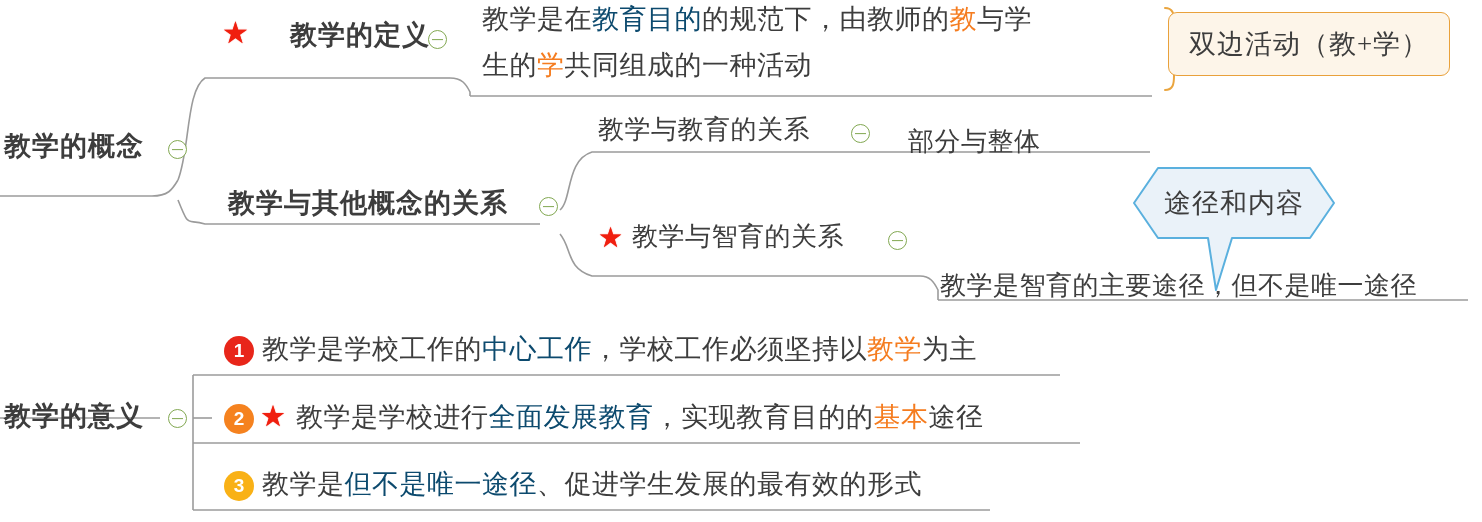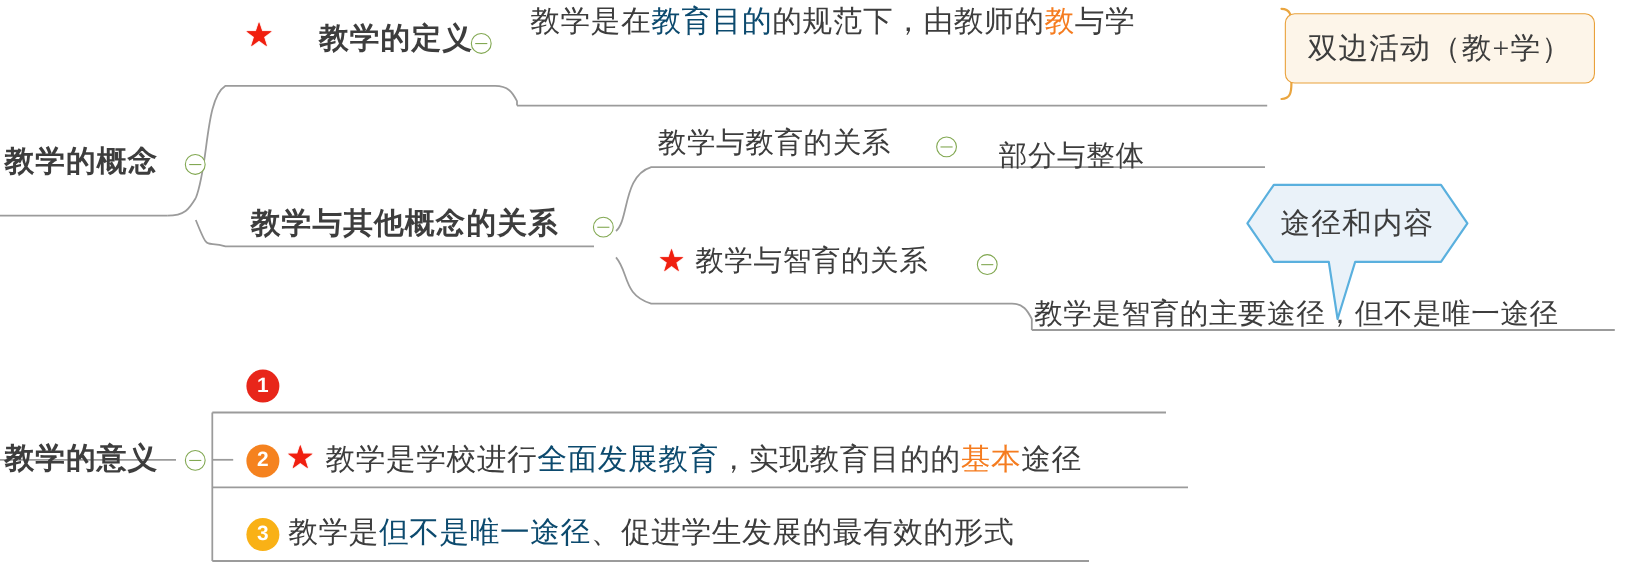--- a/index.html
+++ b/index.html
@@ -107,20 +107,23 @@
   <div class="node txt bold" style="left:4px;top:133px;font-size:27px;letter-spacing:1px;">教学的概念</div>
   <div class="toggle" style="left:168px;top:140px;"></div>
 
   <div class="star" style="left:222px;top:18px;font-size:30px;">★</div>
   <div class="node txt bold" style="left:258px;top:22px;font-size:27px;letter-spacing:1px;margin-left:32px;">教学的定义</div>
   <div class="toggle" style="left:428px;top:30px;"></div>
 
   <div class="node txt" style="left:482px;top:6px;font-size:27px;letter-spacing:0.5px;">
     <span>教学是在</span><span class="hi-red">教育目的</span><span>的规范下，由教师的</span><span class="hi-orange">教</span><span>与学</span>
   </div>
+  <div class="node txt" style="left:482px;top:52px;font-size:27px;letter-spacing:0.5px;">
+    <span>生的</span><span class="hi-orange">学</span><span>共同组成的一种活动</span>
+  </div>
 
   <div class="callout-orange" style="left:1168px;top:12px;width:282px;height:64px;">
     <span style="font-size:27px;letter-spacing:1px;">双边活动（教+学）</span>
   </div>
 
   <div class="node txt bold" style="left:228px;top:190px;font-size:27px;letter-spacing:1px;">教学与其他概念的关系</div>
   <div class="toggle" style="left:539px;top:197px;"></div>
 
   <div class="node txt" style="left:598px;top:117px;font-size:26px;letter-spacing:0.5px;">教学与教育的关系</div>
   <div class="toggle" style="left:851px;top:124px;"></div>
@@ -132,20 +135,23 @@
   <div class="node txt" style="left:940px;top:273px;font-size:26px;letter-spacing:0.5px;">教学是智育的主要途径，但不是唯一途径</div>
 
   <div class="bubble-blue" style="left:1134px;top:168px;width:200px;height:70px;">
     <span class="label" style="font-size:27px;letter-spacing:1px;">途径和内容</span>
   </div>
 
   <div class="node txt bold" style="left:4px;top:403px;font-size:27px;letter-spacing:1px;">教学的意义</div>
   <div class="toggle" style="left:168px;top:409px;"></div>
 
   <div class="badge" style="left:224px;top:336px;width:30px;height:30px;line-height:30px;font-size:19px;background:#e8261a;">1</div>
+  <div class="node txt" style="left:262px;top:336px;font-size:27px;letter-spacing:0.5px;">
+    <span>教学是学校工作的</span><span class="hi-red">中心工作</span><span>，学校工作必须坚持以</span><span class="hi-orange">教学</span><span>为主</span>
+  </div>
 
   <div class="badge" style="left:224px;top:404px;width:30px;height:30px;line-height:30px;font-size:19px;background:#f5821f;">2</div>
   <div class="star" style="left:260px;top:402px;font-size:29px;">★</div>
   <div class="node txt" style="left:296px;top:404px;font-size:27px;letter-spacing:0.5px;">
     <span>教学是学校进行</span><span class="hi-red">全面发展教育</span><span>，实现教育目的的</span><span class="hi-orange">基本</span><span>途径</span>
   </div>
 
   <div class="badge" style="left:224px;top:471px;width:30px;height:30px;line-height:30px;font-size:19px;background:#f9b116;">3</div>
   <div class="node txt" style="left:262px;top:471px;font-size:27px;letter-spacing:0.5px;">
     <span>教学是</span><span class="hi-red">但不是唯一途径</span><span>、促进学生发展的最有效的形式</span>

